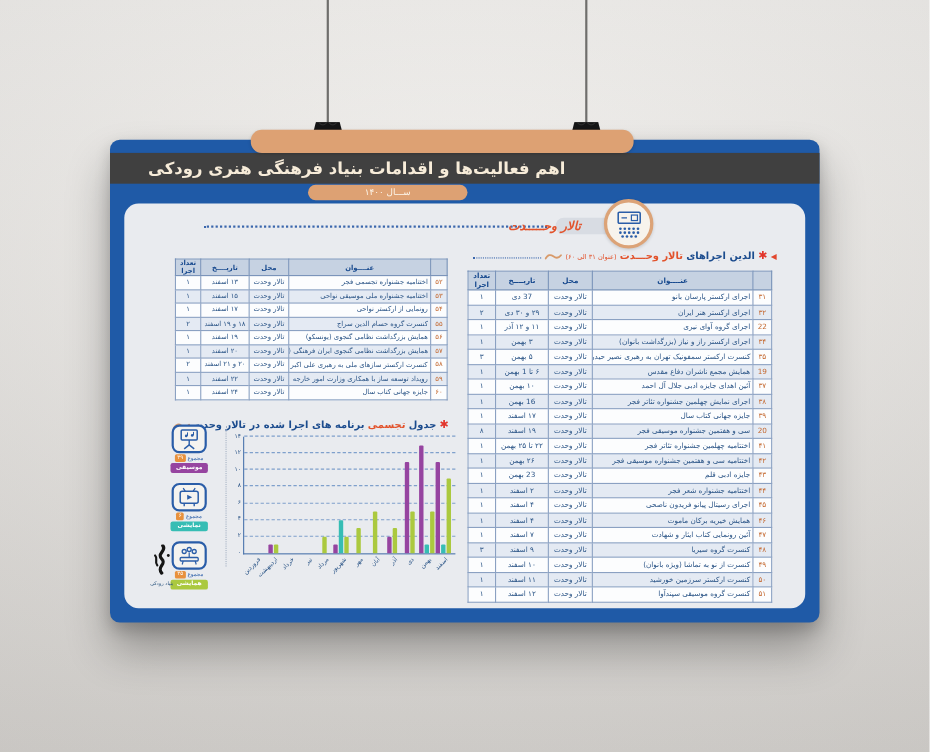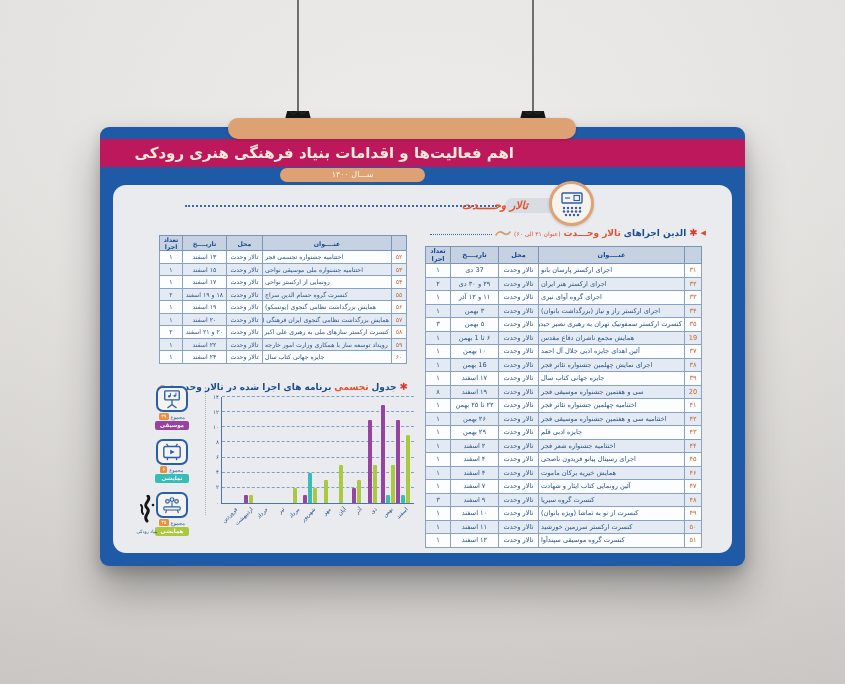--- a/index.html
+++ b/index.html
@@ -17,21 +17,21 @@
     border:1.6px solid #2e2e2e;border-radius:50%;}
   .clip::after{content:"";position:absolute;right:6px;top:-7px;width:7px;height:8px;
     border:1.6px solid #2e2e2e;border-radius:50%;}
 
   .tan-bar{position:absolute;left:228px;top:118px;width:348px;height:21px;
     background:#dda173;border-radius:10px;box-shadow:0 1px 3px rgba(0,0,0,.18);z-index:5;}
 
   .poster{position:absolute;left:100px;top:127px;width:645px;height:439px;
     background:#1f5aa7;border-radius:9px;z-index:4;
     box-shadow:0 24px 40px rgba(0,0,0,.30), 0 6px 14px rgba(0,0,0,.18);}
-  .title-band{position:absolute;left:0;top:12px;width:100%;height:28px;background:#be185d;}
+  .title-band{position:absolute;left:0;top:12px;width:100%;height:28px;background:#404040;}
   .main-title{position:absolute;left:78px;top:0;width:336px;height:28px;line-height:28px;
     text-align:center;font-weight:bold;font-size:15px;color:#f7ecd9;direction:rtl;white-space:nowrap;}
   .year-pill{position:absolute;left:180px;top:41px;width:145px;height:14px;background:#dda173;
     border-radius:8px;color:#fdf6ea;font-size:8px;line-height:14px;text-align:center;direction:rtl;letter-spacing:1px;}
 
   .panel{position:absolute;left:13px;top:58px;width:619px;height:368px;background:#e9ebef;border-radius:13px;}
 
   .hall-circle{position:absolute;right:138px;top:-4px;width:45px;height:45px;border-radius:50%;
     background:#f7f3ec;border:3px solid #dca377;box-sizing:border-box;z-index:3;
     display:flex;align-items:center;justify-content:center;box-shadow:0 1px 3px rgba(0,0,0,.15);}
@@ -47,21 +47,21 @@
   .t-orange{font-size:9px;font-weight:bold;color:#e2522b;white-space:nowrap;}
   .t-range{font-size:6px;color:#e2522b;white-space:nowrap;}
   .dots-fill{flex:1;border-top:1.6px dotted #3a66ac;margin-top:2px;}
 
   .tbl{position:absolute;border-collapse:collapse;direction:rtl;table-layout:fixed;
     background:#fcfdfe;border:1px solid #5f82ad;border-radius:3px;}
   .tbl th{background:#c6d2e2;color:#17498e;font-weight:bold;border:1px solid #7b94ba;padding:0;}
   .tbl td{border:1px solid #8ba1c2;color:#2a5486;padding:0 2px;overflow:hidden;white-space:nowrap;}
   .tbl tr:nth-child(even) td{background:#e4eaf3;}
   .tbl td.col-num{color:#c4682f;text-align:center;padding:0;}
-  .tbl td.col-title{text-align:left;}
+  .tbl td.col-title{text-align:right;}
   .tbl td.col-venue,.tbl td.col-date,.tbl td.col-count{text-align:center;}
   #table-right{right:30px;top:61px;width:277px;font-size:6.8px;}
   #table-right th{font-size:6.5px;height:15px;}
   #table-right td{height:12.5px;font-size:6.6px;}
   #table-left{left:46px;top:50px;width:248px;}
   #table-left th{font-size:6.2px;height:14px;}
   #table-left td{height:11.5px;font-size:6.2px;}
 
   .chart-title{position:absolute;left:95px;top:197px;width:200px;display:flex;direction:rtl;
     align-items:center;gap:3px;}
@@ -173,21 +173,21 @@
             <td class="col-count">۱</td>
           </tr>
           <tr>
             <td class="col-num">۳۲</td>
             <td class="col-title">اجرای ارکستر هنر ایران</td>
             <td class="col-venue">تالار وحدت</td>
             <td class="col-date">۲۹ و ۳۰ دی</td>
             <td class="col-count">۲</td>
           </tr>
           <tr>
-            <td class="col-num">۳۳</td>
+            <td class="col-num">22</td>
             <td class="col-title">اجرای گروه آوای نیری</td>
             <td class="col-venue">تالار وحدت</td>
             <td class="col-date">۱۱ و ۱۲ آذر</td>
             <td class="col-count">۱</td>
           </tr>
           <tr>
             <td class="col-num">۳۴</td>
             <td class="col-title">اجرای ارکستر راز و نیاز (بزرگداشت بانوان)</td>
             <td class="col-venue">تالار وحدت</td>
             <td class="col-date">۳ بهمن</td>
@@ -246,21 +246,21 @@
             <td class="col-num">۴۲</td>
             <td class="col-title">اختتامیه سی و هفتمین جشنواره موسیقی فجر</td>
             <td class="col-venue">تالار وحدت</td>
             <td class="col-date">۲۶ بهمن</td>
             <td class="col-count">۱</td>
           </tr>
           <tr>
             <td class="col-num">۴۳</td>
             <td class="col-title">جایزه ادبی قلم</td>
             <td class="col-venue">تالار وحدت</td>
-            <td class="col-date">۲۹ بهمن</td>
+            <td class="col-date">23 بهمن</td>
             <td class="col-count">۱</td>
           </tr>
           <tr>
             <td class="col-num">۴۴</td>
             <td class="col-title">اختتامیه جشنواره شعر فجر</td>
             <td class="col-venue">تالار وحدت</td>
             <td class="col-date">۲ اسفند</td>
             <td class="col-count">۱</td>
           </tr>
           <tr>

